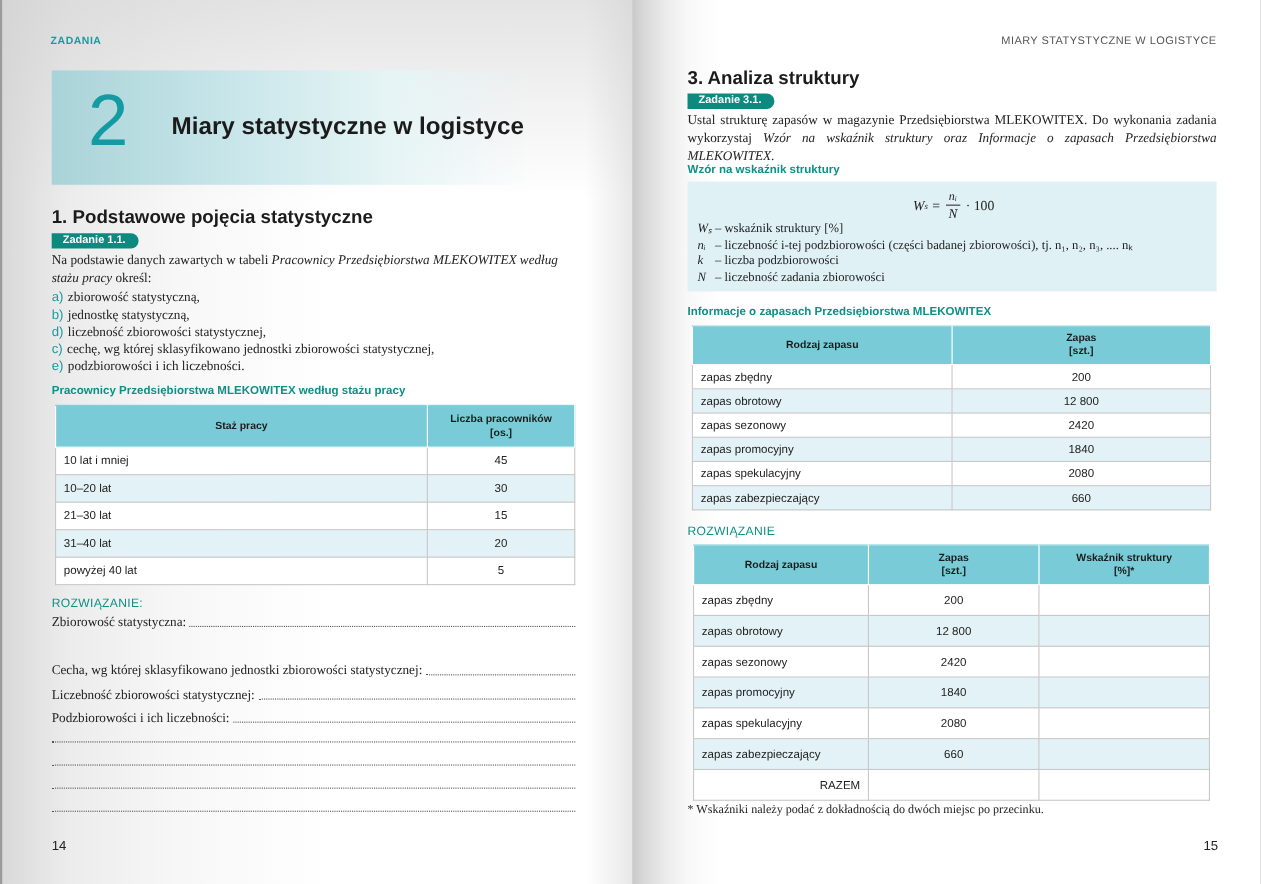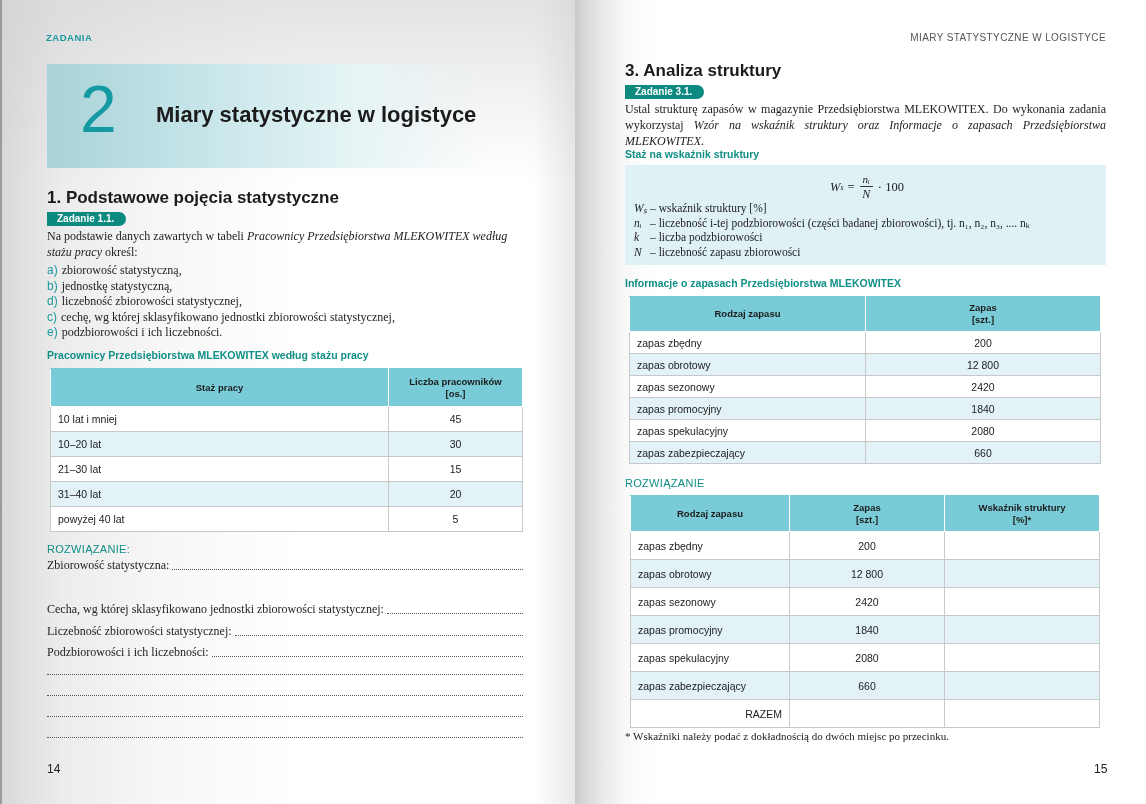--- a/index.html
+++ b/index.html
@@ -207,21 +207,21 @@
 
 <div class="running-head-right">MIARY STATYSTYCZNE W LOGISTYCE</div>
 
 <div class="section-title" style="left:625px; top:61px;">3. Analiza struktury</div>
 <div class="task-badge" style="left:625px; top:85px;">Zadanie 3.1.</div>
 
 <div class="body-text" style="left:625px; top:101px; width:481px; text-align:justify;">
   <span>Ustal strukturę zapasów w magazynie Przedsiębiorstwa MLEKOWITEX. Do wykonania zadania wykorzystaj </span><i>Wzór na wskaźnik struktury oraz Informacje o zapasach Przedsiębiorstwa MLEKOWITEX</i><span>.</span>
 </div>
 
-<div class="table-caption" style="left:625px; top:148px;">Staż na wskaźnik struktury</div>
+<div class="table-caption" style="left:625px; top:148px;">Wzór na wskaźnik struktury</div>
 
 <div class="formula-box">
   <div class="formula">
     <i>W</i>
       <sub style="font-size:8px; font-style:italic;">s</sub>
     <span style="margin-left:4px;">=</span>
     <span class="frac">
       <span class="num">nᵢ</span>
       <span class="den">N</span>
     </span>
@@ -235,21 +235,21 @@
     <div class="row">
         <span class="sym">nᵢ</span>
         <span>– liczebność i-tej podzbiorowości (części badanej zbiorowości), tj. n₁, n₂, n₃, .... nₖ</span>
       </div>
     <div class="row">
         <span class="sym">k</span>
         <span>– liczba podzbiorowości</span>
       </div>
     <div class="row">
         <span class="sym">N</span>
-        <span>– liczebność zapasu zbiorowości</span>
+        <span>– liczebność zadania zbiorowości</span>
       </div>
   </div>
 </div>
 
 <div class="table-caption" style="left:625px; top:277px;">Informacje o zapasach Przedsiębiorstwa MLEKOWITEX</div>
 
 <table class="data" style="left:629px; top:296px; width:472px;">
   <tbody>
       <tr style="height:35px;">
     <th style="width:236px;">Rodzaj zapasu</th>

